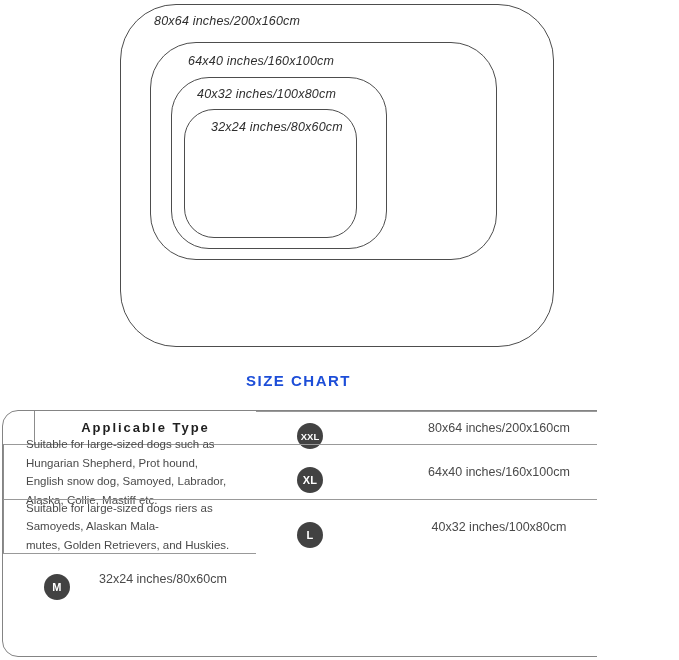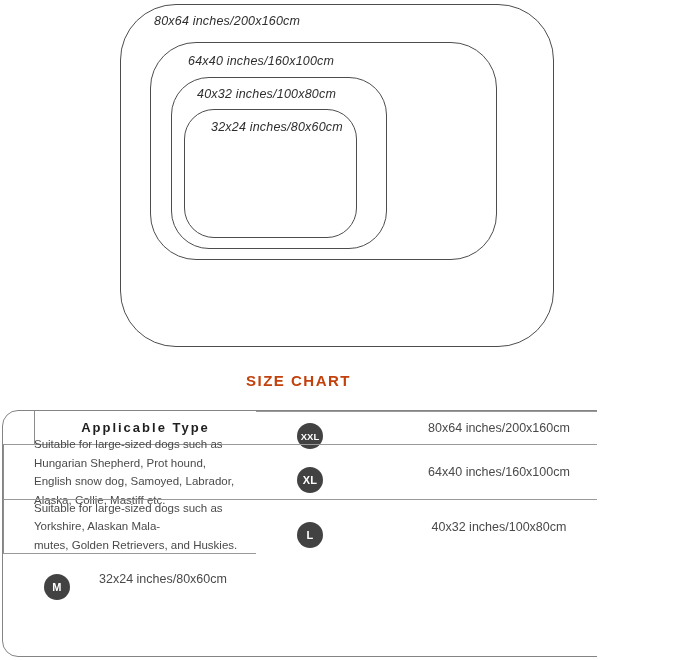--- a/index.html
+++ b/index.html
@@ -18,21 +18,21 @@
   .outline-2 { left:150px; top:42px;  width:347px; height:218px; border-radius:46px; }
   .outline-2 .outline-label { padding:11px 0 0 37px; }
   .outline-3 { left:171px; top:77px;  width:216px; height:172px; border-radius:38px; }
   .outline-3 .outline-label { padding:9px 0 0 25px; }
   .outline-4 { left:184px; top:109px; width:173px; height:129px; border-radius:30px; }
   .outline-4 .outline-label { padding:10px 0 0 26px; }
 
   
   .chart-heading {
     position:absolute; left:0; top:372px; width:100%;
-    text-align:center; font-size:15px; font-weight:bold; color:#c2410c;
+    text-align:center; font-size:15px; font-weight:bold; color:#1d4ed8;
     letter-spacing:1.5px;
   }
 
   
   .size-table {
     position:absolute; left:2px; top:410px; width:672px;
     border:1px solid #848484; border-radius:16px; overflow:hidden;
     display:grid;
     grid-template-columns:253px 1fr;
     grid-template-rows:33px 55px 54px 50px 53px;
@@ -43,21 +43,21 @@
     font-size:13px; font-weight:bold; letter-spacing:2px; color:#1f1f1f;
   }
   .th-type { border-left:1px solid #8c8c8c;margin-left:31px; }
   .td-size {
     display:flex; align-items:center;
     border-top:1px solid #999999;
   }
   .td-type {
     display:flex; align-items:center;
     border-top:1px solid #999999; border-left:1px solid #8c8c8c;
-    padding-left:30px; box-sizing:border-box;
+    padding-left:22px; box-sizing:border-box;
   }
   .desc {
     font-size:11.5px; line-height:18.5px; color:#4a4a4a; white-space:pre-line;
   }
   .badge {
     width:26px; height:26px; min-width:26px; border-radius:50%;
     background:#424242; color:#ffffff;
     display:flex; align-items:center; justify-content:center;
     font-weight:bold; font-size:11px; margin-left:41px;
     letter-spacing:0.2px;
@@ -99,21 +99,21 @@
     <div class="td-type row-0">
       <div class="desc">Suitable for large-sized dogs such as Hungarian Shepherd, Prot hound,
 English snow dog, Samoyed, Labrador, Alaska, Collie, Mastiff etc.</div>
     </div>
 
     <div class="td-size row-1">
       <div class="badge">XL</div>
       <div class="size-label">64x40 inches/160x100cm</div>
     </div>
     <div class="td-type row-1">
-      <div class="desc">Suitable for large-sized dogs such as Yorkshire, Alaskan Mala-
+      <div class="desc">Suitable for large-sized dogs riers as Samoyeds, Alaskan Mala-
 mutes, Golden Retrievers, and Huskies.</div>
     </div>
 
     <div class="td-size row-2">
       <div class="badge">L</div>
       <div class="size-label">40x32 inches/100x80cm</div>
     </div>
 
     <div class="td-size row-3">
       <div class="badge">M</div>

